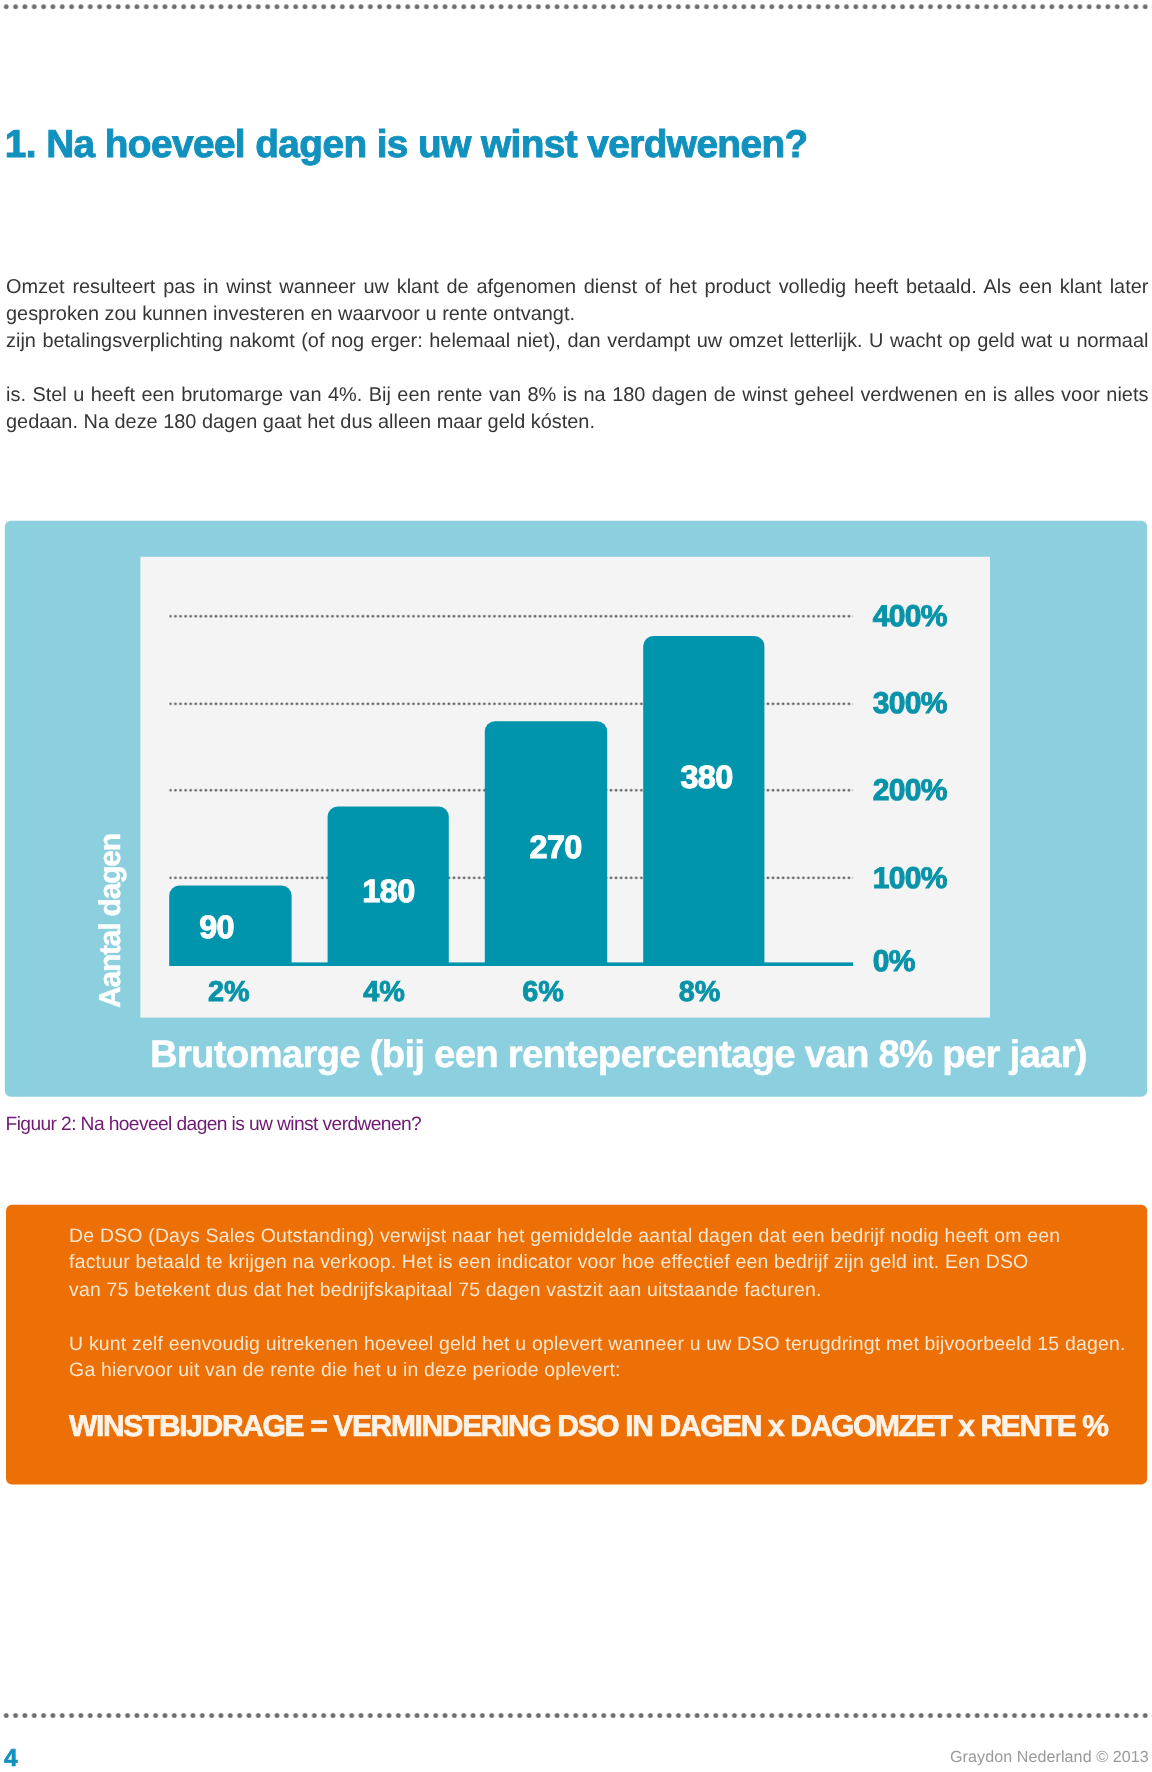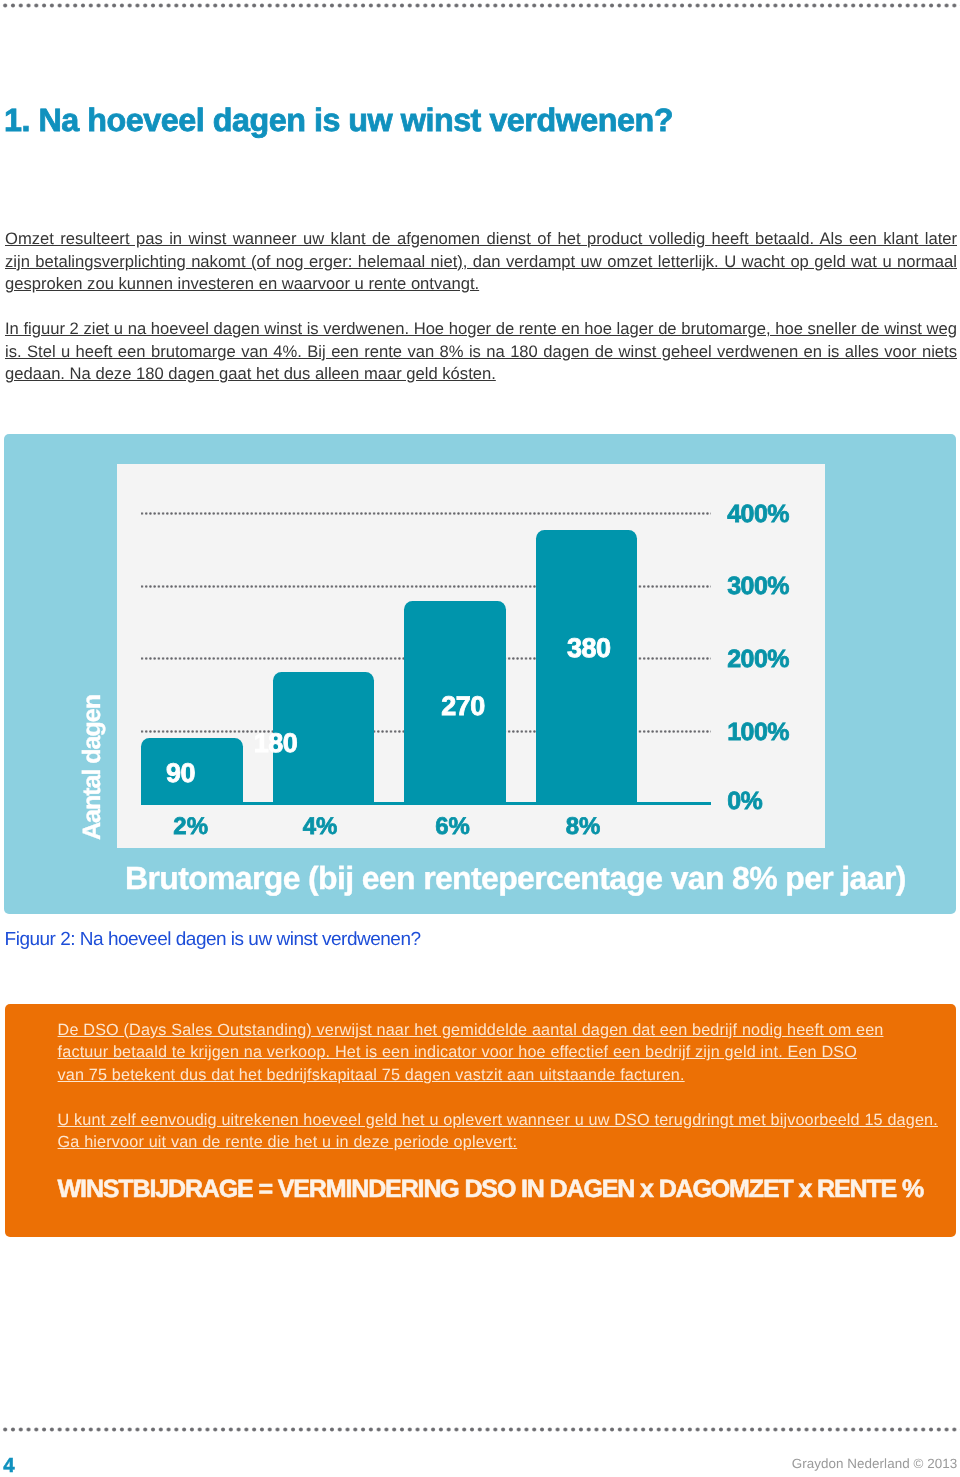--- a/index.html
+++ b/index.html
@@ -12,21 +12,21 @@
   .dotrule svg { display:block; }
 
   .title { position:absolute; left:4px; top:101.8px; font-size:32.3px; font-weight:bold;
            color:#1091BE; letter-spacing:-0.48px; white-space:nowrap;
            -webkit-text-stroke:0.8px #1091BE; }
 
   .body-text { position:absolute; left:5px; width:952px; font-size:16.6px; line-height:22.6px;
                color:#363636; }
   .body-text.p1 { top:228.3px; }
   .body-text.p2 { top:318.3px; }
-  .tline { display:block; width:100%; white-space:pre;text-decoration:underline; }
+  .tline { display:block; width:100%; white-space:pre; }
   .tline.just { text-align:justify; text-align-last:justify; white-space:normal; }
 
   .chartpanel { position:absolute; left:4px; top:434px; width:952px; height:480px;
                 background:#8CD0E0; border-radius:5px; }
   .plot { position:absolute; left:113px; top:30px; width:708px; height:384px;
           background:#F4F4F4; }
 
   .ylab { position:absolute; left:77.8px; top:839.5px; color:#ffffff; font-weight:bold;
           font-size:25px; transform:rotate(-90deg); transform-origin:left top; white-space:nowrap;
           letter-spacing:-1.0px; -webkit-text-stroke:0.35px #ffffff; }
@@ -38,21 +38,21 @@
   .gridline svg { display:block; }
   .axisline { position:absolute; background:#0095AC; height:3px; }
   .bar { position:absolute; background:#0095AC; border-radius:8.5px 8.5px 0 0; }
   .barval { position:absolute; color:#ffffff; font-weight:bold; font-size:27px; white-space:nowrap;
             letter-spacing:-0.5px; -webkit-text-stroke:0.85px #ffffff; }
   .xtick { position:absolute; color:#0893A8; font-weight:bold; font-size:24px;
            white-space:nowrap; text-align:center; -webkit-text-stroke:0.75px #0893A8; }
   .ytick { position:absolute; color:#0893A8; font-weight:bold; font-size:25px; white-space:nowrap;
            letter-spacing:-0.6px; -webkit-text-stroke:0.8px #0893A8; }
 
-  .caption { position:absolute; left:4.6px; top:928.5px; font-size:19px; color:#1d4ed8;
+  .caption { position:absolute; left:4.6px; top:928.5px; font-size:16px; color:#701a75;
              letter-spacing:-0.5px; white-space:nowrap;text-align:center; }
 
   .orangepanel { position:absolute; left:5px; top:1004px; width:951px; height:233px;
                  background:#EC7005; border-radius:5px; }
   .op-text { position:absolute; left:57.6px; width:900px; font-size:16.2px; line-height:22.4px;
              color:#fde6d0; letter-spacing:0.165px; }
   .op-text.t1 { top:1019px; }
   .op-text.t2 { top:1108.5px; }
   .op-text .tline.just { text-align:right; text-align-last:left; }
   .op-formula { position:absolute; left:57.6px; top:1174.6px; font-size:25px; font-weight:bold;
@@ -85,25 +85,24 @@
           </pattern>
         </defs>
         <rect x="0" y="0" width="960" height="8" fill="url(#pagedots)"></rect>
       </svg>
     </div>
 
   <h1 class="title">1. Na hoeveel dagen is uw winst verdwenen?</h1>
 
   <p class="body-text p1">
       <span class="tline just">Omzet resulteert pas in winst wanneer uw klant de afgenomen dienst of het product volledig heeft betaald. Als een klant later</span>
+      <span class="tline">gesproken zou kunnen investeren en waarvoor u rente ontvangt.</span>
       <span class="tline just">zijn betalingsverplichting nakomt (of nog erger: helemaal niet), dan verdampt uw omzet letterlijk. U wacht op geld wat u normaal</span>
-      <span class="tline">gesproken zou kunnen investeren en waarvoor u rente ontvangt.</span>
     </p>
   <p class="body-text p2">
-      <span class="tline just">In figuur 2 ziet u na hoeveel dagen winst is verdwenen. Hoe hoger de rente en hoe lager de brutomarge, hoe sneller de winst weg</span>
       <span class="tline just">is. Stel u heeft een brutomarge van 4%. Bij een rente van 8% is na 180 dagen de winst geheel verdwenen en is alles voor niets</span>
       <span class="tline">gedaan. Na deze 180 dagen gaat het dus alleen maar geld kósten.</span>
     </p>
 
   <div class="chartpanel">
     <div class="plot"></div>
   </div>
 
   <div class="gridline" style="left:141.0px;top:512.1px;width:570px">
       <svg width="570" height="3" viewBox="0 0 570 3">
@@ -124,21 +123,21 @@
       <svg width="570" height="3" viewBox="0 0 570 3">
         <rect x="0" y="0" width="570" height="3" fill="url(#griddots)"></rect>
       </svg>
     </div>
   <div class="axisline" style="left:141.0px;top:801.7px;width:570px"></div>
   <div class="bar" style="left:141.0px;top:737.6px;width:101.5px;height:65.4px"></div>
   <div class="bar" style="left:272.5px;top:672.2px;width:101.5px;height:130.8px"></div>
   <div class="bar" style="left:404.0px;top:601.3px;width:101.5px;height:201.7px"></div>
   <div class="bar" style="left:535.5px;top:529.7px;width:101.5px;height:273.3px"></div>
   <div class="barval" style="left:110.5px;top:757.8px;width:140px;text-align:center">90</div>
-  <div class="barval" style="left:253.7px;top:728.0px;width:140px;">180</div>
+  <div class="barval" style="left:253.7px;top:728.0px;width:140px;text-align:center">180</div>
   <div class="barval" style="left:393.0px;top:690.9px;width:140px;text-align:center">270</div>
   <div class="barval" style="left:518.8px;top:633.4px;width:140px;text-align:center">380</div>
   <div class="xtick" style="left:120.7px;top:812.9px;width:140px">2%</div>
   <div class="xtick" style="left:250.1px;top:812.9px;width:140px">4%</div>
   <div class="xtick" style="left:382.5px;top:812.9px;width:140px">6%</div>
   <div class="xtick" style="left:513.0px;top:812.9px;width:140px">8%</div>
   <div class="ytick" style="left:727.3px;top:786.7px">0%</div>
   <div class="ytick" style="left:727.3px;top:717.6px">100%</div>
   <div class="ytick" style="left:727.3px;top:645.0px">200%</div>
   <div class="ytick" style="left:727.3px;top:572.4px">300%</div>

